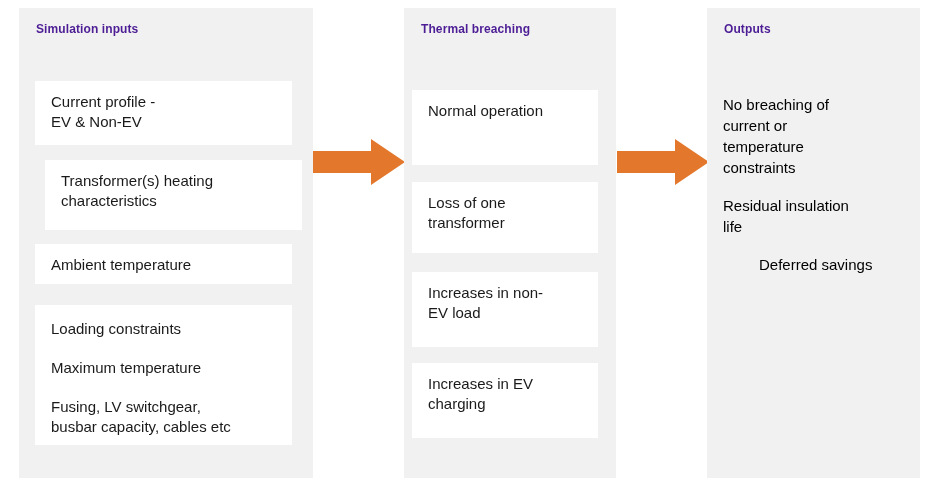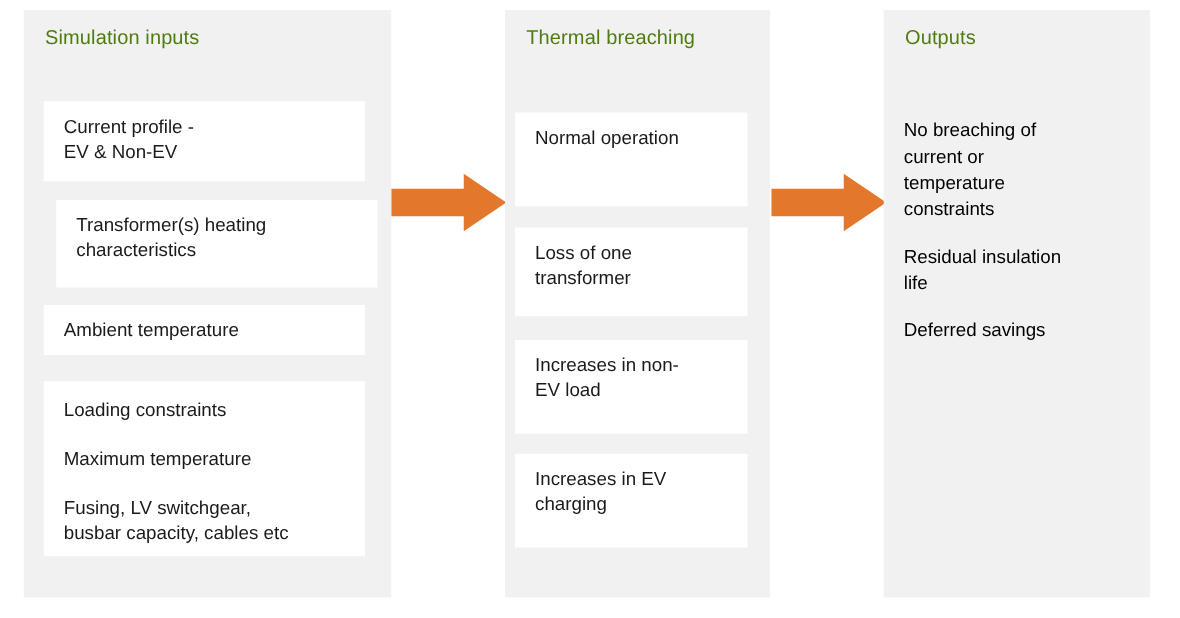--- a/index.html
+++ b/index.html
@@ -32,24 +32,24 @@
     box-sizing: border-box;
   }
   #panel-inputs      { left: 19px;  top: 8px; width: 294px; height: 470px; }
   #panel-simulation  { left: 404px; top: 8px; width: 212px; height: 470px; }
   #panel-outputs     { left: 707px; top: 8px; width: 213px; height: 470px; }
 
   .panel-title {
     position: absolute;
     left: 17px;
     top: 14px;
-    font-size: 16px;
-    font-weight: normal;
+    font-size: 12px;
+    font-weight: bold;
     letter-spacing: 0.1px;
-    color: #4d7c0f;
+    color: #4c1d95;
     white-space: nowrap;
   }
 
   
   .card {
     position: absolute;
     background: #ffffff;
     box-sizing: border-box;
   }
   .card-text {
@@ -96,21 +96,21 @@
     top: 86px;
     width: 180px;
   }
   .output-item {
     font-size: 15px;
     line-height: 21px;
     color: #000000;
     white-space: pre-line;
     margin-bottom: 17px;
   }
-  .output-item:last-child { margin-bottom: 0; }
+  .output-item:last-child { margin-bottom: 0; margin-left: 36px; }
 
   
   .arrow {
     position: absolute;
   }
   #arrow-1 { left: 313px; top: 139px; width: 92px; height: 46px; }
   #arrow-2 { left: 617px; top: 139px; width: 92px; height: 46px; }
   .arrow svg { display: block; width: 100%; height: 100%; }
 </style>
 </head>

